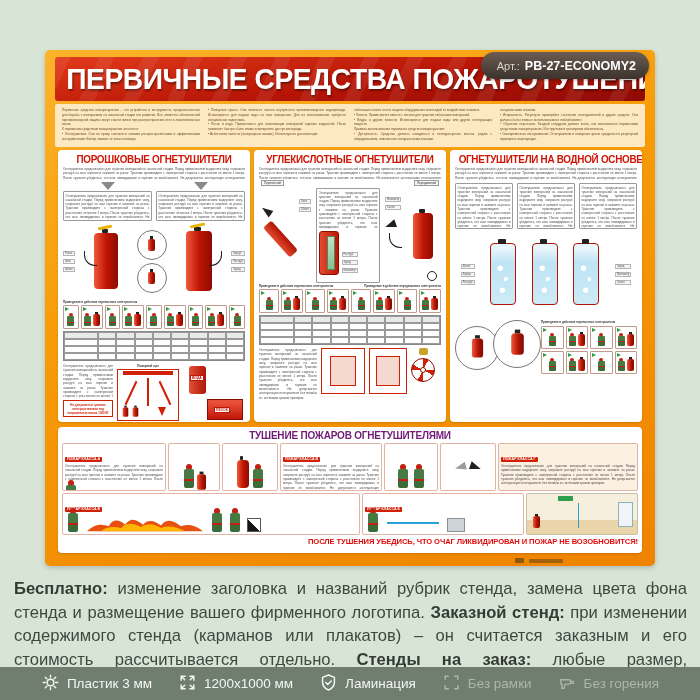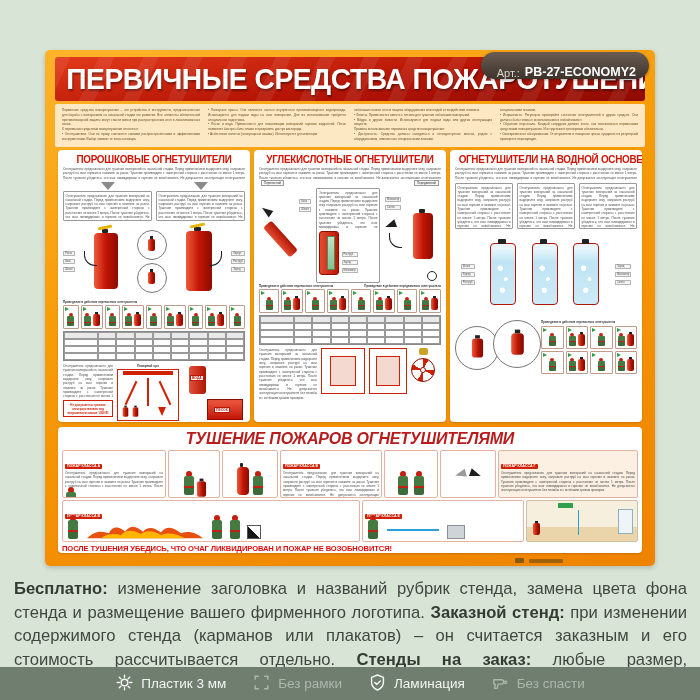--- a/index.html
+++ b/index.html
@@ -4,21 +4,21 @@
 <style>
   html,body{margin:0;padding:0;}
   *{box-sizing:border-box;}
   .page{position:relative;width:700px;height:700px;background:#d8e4d6;font-family:"Liberation Sans",sans-serif;overflow:hidden;}
   .topbar{position:absolute;top:0;left:0;right:0;height:40px;background:#8f9e8d;color:#fdfdfd;display:flex;align-items:center;justify-content:center;font-size:20px;letter-spacing:.2px;}
   
   .poster{position:absolute;left:45px;top:50px;width:610px;height:516px;background:linear-gradient(160deg,#fcb32a 0%,#f79b07 40%,#ef8300 100%);border-radius:5px;box-shadow:0 2px 5px rgba(0,0,0,.18);}
   .banner{position:absolute;left:10px;top:7px;width:590px;height:44px;border-radius:3px;background:linear-gradient(172deg,#e23a1b 0%,#b61505 55%,#8f0a02 100%);overflow:hidden;}
   .banner::after{content:"";position:absolute;inset:0;background:repeating-linear-gradient(115deg,rgba(255,255,255,.07) 0 14px,rgba(0,0,0,0) 14px 40px);}
   .ptitle{display:inline-block;font-size:30px;font-weight:bold;color:#fff;white-space:nowrap;line-height:44px;padding-left:12px;letter-spacing:-.5px;transform:scaleX(.94);transform-origin:left center;text-shadow:1px 2px 2px rgba(0,0,0,.4);}
-  .artbadge{position:absolute;top:2px;right:6px;height:27px;z-index:6;display:flex;align-items:flex-end;gap:5px;padding:0 13px 0 16px;border-radius:14px;background:linear-gradient(180deg,#6b5d53,#3c332c);color:#ded7cd;font-size:11px;box-shadow:0 1px 3px rgba(0,0,0,.35);}
+  .artbadge{position:absolute;top:2px;right:6px;height:27px;z-index:6;display:flex;align-items:center;gap:5px;padding:0 13px 0 16px;border-radius:14px;background:linear-gradient(180deg,#6b5d53,#3c332c);color:#ded7cd;font-size:11px;box-shadow:0 1px 3px rgba(0,0,0,.35);}
   .artbadge b{color:#fff;font-size:12.5px;}
   .intro{position:absolute;left:10px;top:54px;width:590px;height:43px;background:#fce9c4;border-radius:2px;display:flex;gap:8px;padding:4px 7px;overflow:hidden;}
   .icol{flex:1;font-size:3.2px;line-height:1.5;color:#6a4b1e;text-align:justify;white-space:pre-line;overflow:hidden;}
   
   .panel{position:absolute;top:100px;width:192px;height:272px;background:#fff;border-radius:4px;box-shadow:0 1px 2px rgba(0,0,0,.15);padding:3px 5px;overflow:hidden;}
   .p1{left:13px;} .p2{left:209px;} .p3{left:405px;}
   .phead{color:#cf1404;font-weight:bold;font-size:10.3px;text-align:center;letter-spacing:-.3px;margin:1px 0 2px;transform:scaleX(.96);white-space:nowrap;}
   .mx{font-size:3.1px;line-height:1.4;color:#4a4a4a;text-align:justify;overflow:hidden;}
   .tbox{border:.6px solid #9a9a9a;border-radius:1px;background:#fff;padding:1.5px;overflow:hidden;position:relative;}
   .rowflex{display:flex;gap:4px;}
@@ -62,34 +62,34 @@
   .note{border:.8px solid #d02005;color:#d02005;font-size:2.9px;font-weight:bold;padding:1.5px;text-align:center;}
   
   .cab{position:relative;border:1.3px solid #d02005;background:#fff;}
   .cab .inner{position:absolute;inset:16% 18%;background:#f3d9cf;border:.6px solid #d02005;}
   .reel{position:relative;width:24px;height:24px;border-radius:50%;border:1.5px solid #8c0c00;background:repeating-conic-gradient(#d02005 0 28deg,#fff 28deg 90deg);}
   .reel::after{content:"";position:absolute;inset:35%;background:#fff;border:.6px solid #8c0c00;border-radius:50%;}
   .valve{width:9px;height:7px;background:#c9a227;border-radius:2px;}
   .lblchip{font-size:3px;color:#333;border:.5px solid #9a9a9a;background:#f6f6f6;padding:0 2px;border-radius:.5px;}
   
   .pb{position:absolute;left:13px;top:377px;width:584px;height:126px;background:#fff;border-radius:4px;box-shadow:0 1px 2px rgba(0,0,0,.15);padding:2px 4px;overflow:hidden;}
-  .phead2{color:#b91c1c;font-weight:bold;font-size:16px;text-align:center;letter-spacing:-.2px;margin:1px 0 2px;font-style:italic;}
+  .phead2{color:#701a75;font-weight:bold;font-size:10px;text-align:center;letter-spacing:-.2px;margin:1px 0 2px;}
   .bc{position:relative;border:.6px solid #e3b4a4;border-radius:2px;background:#fff;overflow:hidden;padding:2px;}
   .chip{display:inline-block;background:#d02005;color:#fff;font-size:3.6px;font-weight:bold;padding:.5px 2px;border-radius:1px;margin-bottom:1px;}
   .ff{position:relative;width:12px;height:24px;flex:none;}
   .ff::before{content:"";position:absolute;top:0;left:3px;width:6px;height:5px;background:#c32011;border-radius:3px 3px 1px 1px;}
   .ff::after{content:"";position:absolute;top:5px;left:1px;right:1px;bottom:0;background:linear-gradient(180deg,#477a43 0 52%,#c32011 52% 62%,#3c6a39 62% 100%);border-radius:2px;}
   .flame{display:block;}
   .sign{width:14px;height:14px;background:linear-gradient(45deg,#161616 49%,#fff 50%);border:.5px solid #555;}
   .room{position:relative;background:linear-gradient(180deg,#f6efdd 64%,#e9d5a9 64%);border:.6px solid #cbbfa4;}
   .exit{position:absolute;top:2px;left:28%;width:15px;height:5px;background:#2e9e4f;border-radius:.5px;}
   .door{position:absolute;right:4px;top:8px;width:15px;height:25px;background:#eef4f8;border:.8px solid #8fb0c0;}
   .varrow{position:absolute;left:46%;top:9px;width:1.5px;height:25px;background:#2b9fd8;}
   .dev{width:18px;height:14px;background:#cfd4d8;border:.8px solid #8a9094;}
-  .final{color:#e00c0c;font-weight:bold;font-size:7.6px;text-align:left;margin-top:2px;letter-spacing:-.1px;}
+  .final{color:#e00c0c;font-weight:bold;font-size:7.6px;text-align:right;margin-top:2px;letter-spacing:-.1px;}
   .mlogo{position:absolute;bottom:3px;left:470px;display:flex;gap:5px;align-items:center;opacity:.75;}
   .mlogo i{display:block;width:9px;height:5px;background:#6b4a12;border-radius:1px;}
   .mlogo i+i{width:34px;height:4px;opacity:.8;}
   
   .badge4{position:absolute;left:558px;top:437px;width:137px;height:137px;border-radius:50%;background:radial-gradient(circle at 38% 30%,#ffffff 0 45%,#eef5e8 75%,#dfe9dc 100%);border:2px solid #ccd4da;box-shadow:0 5px 12px rgba(0,0,0,.28);z-index:10;display:flex;flex-direction:column;align-items:center;justify-content:flex-end;padding-bottom:14px;overflow:hidden;}
   .sheet{position:absolute;top:18px;left:14px;}
   .thick{position:relative;display:flex;align-items:center;gap:5px;color:#36485e;font-weight:bold;font-size:24px;}
   
   .desc{position:absolute;left:14px;top:577px;width:673px;margin:0;font-size:16.6px;line-height:1.42;color:#3f473f;text-align:justify;}
   .desc b{color:#333b33;}
@@ -579,34 +579,40 @@
   <p class="desc"><b>Бесплатно:</b><span> изменение заголовка и названий рубрик стенда, замена цвета фона стенда и размещение вашего фирменного логотипа. </span><b>Заказной стенд:</b><span> при изменении содержимого стенда (карманов или плакатов) – он считается заказным и его стоимость рассчитывается отдельно. </span><b>Стенды на заказ:</b><span> любые размер, комплектация, дизайн и оформление. На все изготовленные стенды даем 2 года гарантии. Выгодно, эстетично и надежно!</span></p>
 
   <div class="bottombar">
       <div class="fitem">
         <span><svg viewBox="0 0 24 24" fill="none" stroke="currentColor" stroke-width="1.8" stroke-linecap="round">
             <circle cx="12" cy="12" r="4.2"></circle>
             <path d="M12 2.7v2.8M12 18.5v2.8M2.7 12h2.8M18.5 12h2.8M5.4 5.4l2 2M16.6 16.6l2 2M18.6 5.4l-2 2M7.4 16.6l-2 2"></path>
           </svg></span>
         <span>Пластик 3 мм</span>
       </div>
-      <div class="fitem dim">
+      <div class="fitem">
         <span><svg viewBox="0 0 24 24" fill="none" stroke="currentColor" stroke-width="1.8" stroke-linecap="round">
-            <path d="M4 8V4h4M16 4h4v4M20 16v4h-4M8 20H4v-4"></path>
+            <path d="M4 9V4h5M20 9V4h-5M4 15v5h5M20 15v5h-5M4 4l4.5 4.5M20 4l-4.5 4.5M4 20l4.5-4.5M20 20l-4.5-4.5"></path>
           </svg></span>
-        <span>Без рамки</span>
+        <span>1200x1000 мм</span>
       </div>
       <div class="fitem">
         <span><svg viewBox="0 0 24 24" fill="none" stroke="currentColor" stroke-width="1.8" stroke-linecap="round" stroke-linejoin="round">
             <path d="M12 2.5l7.5 3v6c0 5-3.2 8.5-7.5 10-4.3-1.5-7.5-5-7.5-10v-6z"></path>
             <path d="M8.5 12l2.5 2.5 4.5-4.5"></path>
           </svg></span>
         <span>Ламинация</span>
       </div>
       <div class="fitem dim">
+        <span><svg viewBox="0 0 24 24" fill="none" stroke="currentColor" stroke-width="1.8" stroke-linecap="round">
+            <path d="M4 8V4h4M16 4h4v4M20 16v4h-4M8 20H4v-4"></path>
+          </svg></span>
+        <span>Без рамки</span>
+      </div>
+      <div class="fitem dim">
         <span><svg viewBox="0 0 24 24" fill="none" stroke="currentColor" stroke-width="1.7" stroke-linejoin="round">
             <path d="M3.5 8.5h10a2.5 2.5 0 012.5 2.5v.5a2.5 2.5 0 01-2.5 2.5H9l-1.3 5.5H4.5l1-5.5h-2z"></path>
             <path d="M16.5 10.5h4M16.5 13h4"></path>
           </svg></span>
-        <span>Без спасти</span>
+        <span>Без горения</span>
       </div>
     </div>
 </div>
 
 </body></html>

